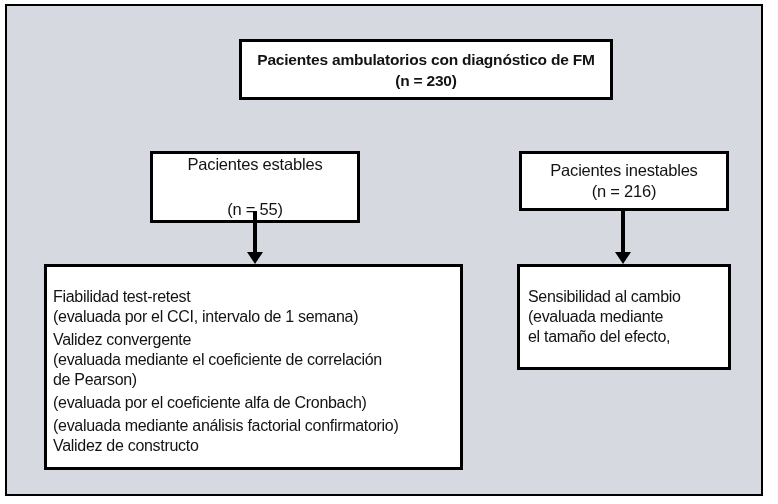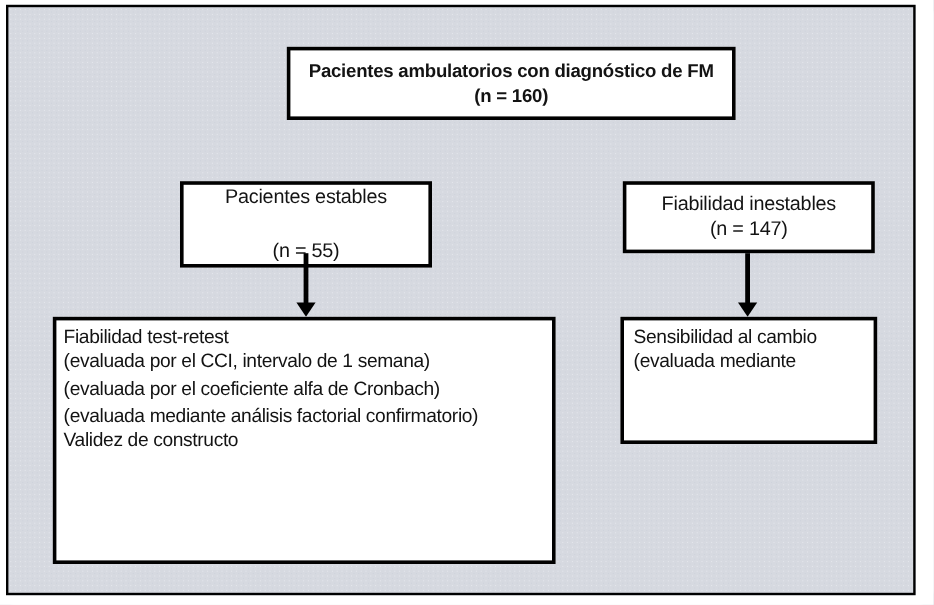--- a/index.html
+++ b/index.html
@@ -33,21 +33,21 @@
     border:3px solid var(--border);
   }
   .center-box{
     display:flex;flex-direction:column;align-items:center;justify-content:center;
     text-align:center;letter-spacing:-0.2px;
   }
   .top-box{left:232px;top:33px;width:374px;height:61px;font-weight:bold;font-size:15.5px;line-height:21px;}
   .mid-box{font-size:16.5px;line-height:21px;}
   .mid-left{left:143px;top:145px;width:210px;height:72px;gap:24px;}
   .mid-right{left:512px;top:145px;width:210px;height:60px;}
-  .detail-box{font-size:16px;line-height:20px;letter-spacing:-0.3px;padding:5px 6px;}
+  .detail-box{font-size:16px;line-height:20px;letter-spacing:-0.3px;padding:20px 6px;}
   .detail-left{left:37px;top:258px;width:419px;height:206px;}
   .detail-right{left:510px;top:258px;width:214px;height:106px;padding-left:8px;}
   .detail-group{margin-bottom:3px;}
   .detail-line{white-space:nowrap;}
   .arrow-line{position:absolute;width:4px;background:var(--border);}
   .arrow-head{
     position:absolute;width:0;height:0;
     border-left:8px solid transparent;
     border-right:8px solid transparent;
     border-top:12px solid var(--border);
@@ -58,52 +58,58 @@
   .arrow-right-head{left:608px;top:246px;}
 </style>
 </head>
 <body>
 
 <div class="canvas">
   <div class="frame">
 
     <div class="box center-box top-box">
       <div>Pacientes ambulatorios con diagnóstico de FM</div>
-      <div>(n = 160)</div>
+      <div>(n = 230)</div>
     </div>
 
     <div class="box center-box mid-box mid-left">
       <div>Pacientes estables</div>
       <div>(n = 55)</div>
     </div>
 
     <div class="box center-box mid-box mid-right">
-      <div>Fiabilidad inestables</div>
-      <div>(n = 147)</div>
+      <div>Pacientes inestables</div>
+      <div>(n = 216)</div>
     </div>
 
     <div class="arrow-line arrow-left-line"></div>
     <div class="arrow-head arrow-left-head"></div>
 
     <div class="arrow-line arrow-right-line"></div>
     <div class="arrow-head arrow-right-head"></div>
 
     <div class="box detail-box detail-left">
       <div class="detail-group">
         <div class="detail-line">Fiabilidad test-retest</div>
         <div class="detail-line">(evaluada por el CCI, intervalo de 1 semana)</div>
       </div>
       <div class="detail-group">
+        <div class="detail-line">Validez convergente</div>
+        <div class="detail-line">(evaluada mediante el coeficiente de correlación</div>
+        <div class="detail-line">de Pearson)</div>
+      </div>
+      <div class="detail-group">
         <div class="detail-line">(evaluada por el coeficiente alfa de Cronbach)</div>
       </div>
       <div class="detail-group">
         <div class="detail-line">(evaluada mediante análisis factorial confirmatorio)</div>
         <div class="detail-line">Validez de constructo</div>
       </div>
     </div>
 
     <div class="box detail-box detail-right">
       <div class="detail-line">Sensibilidad al cambio</div>
       <div class="detail-line">(evaluada mediante</div>
+      <div class="detail-line">el tamaño del efecto,</div>
     </div>
 
   </div>
 </div>
 
 </body></html>

